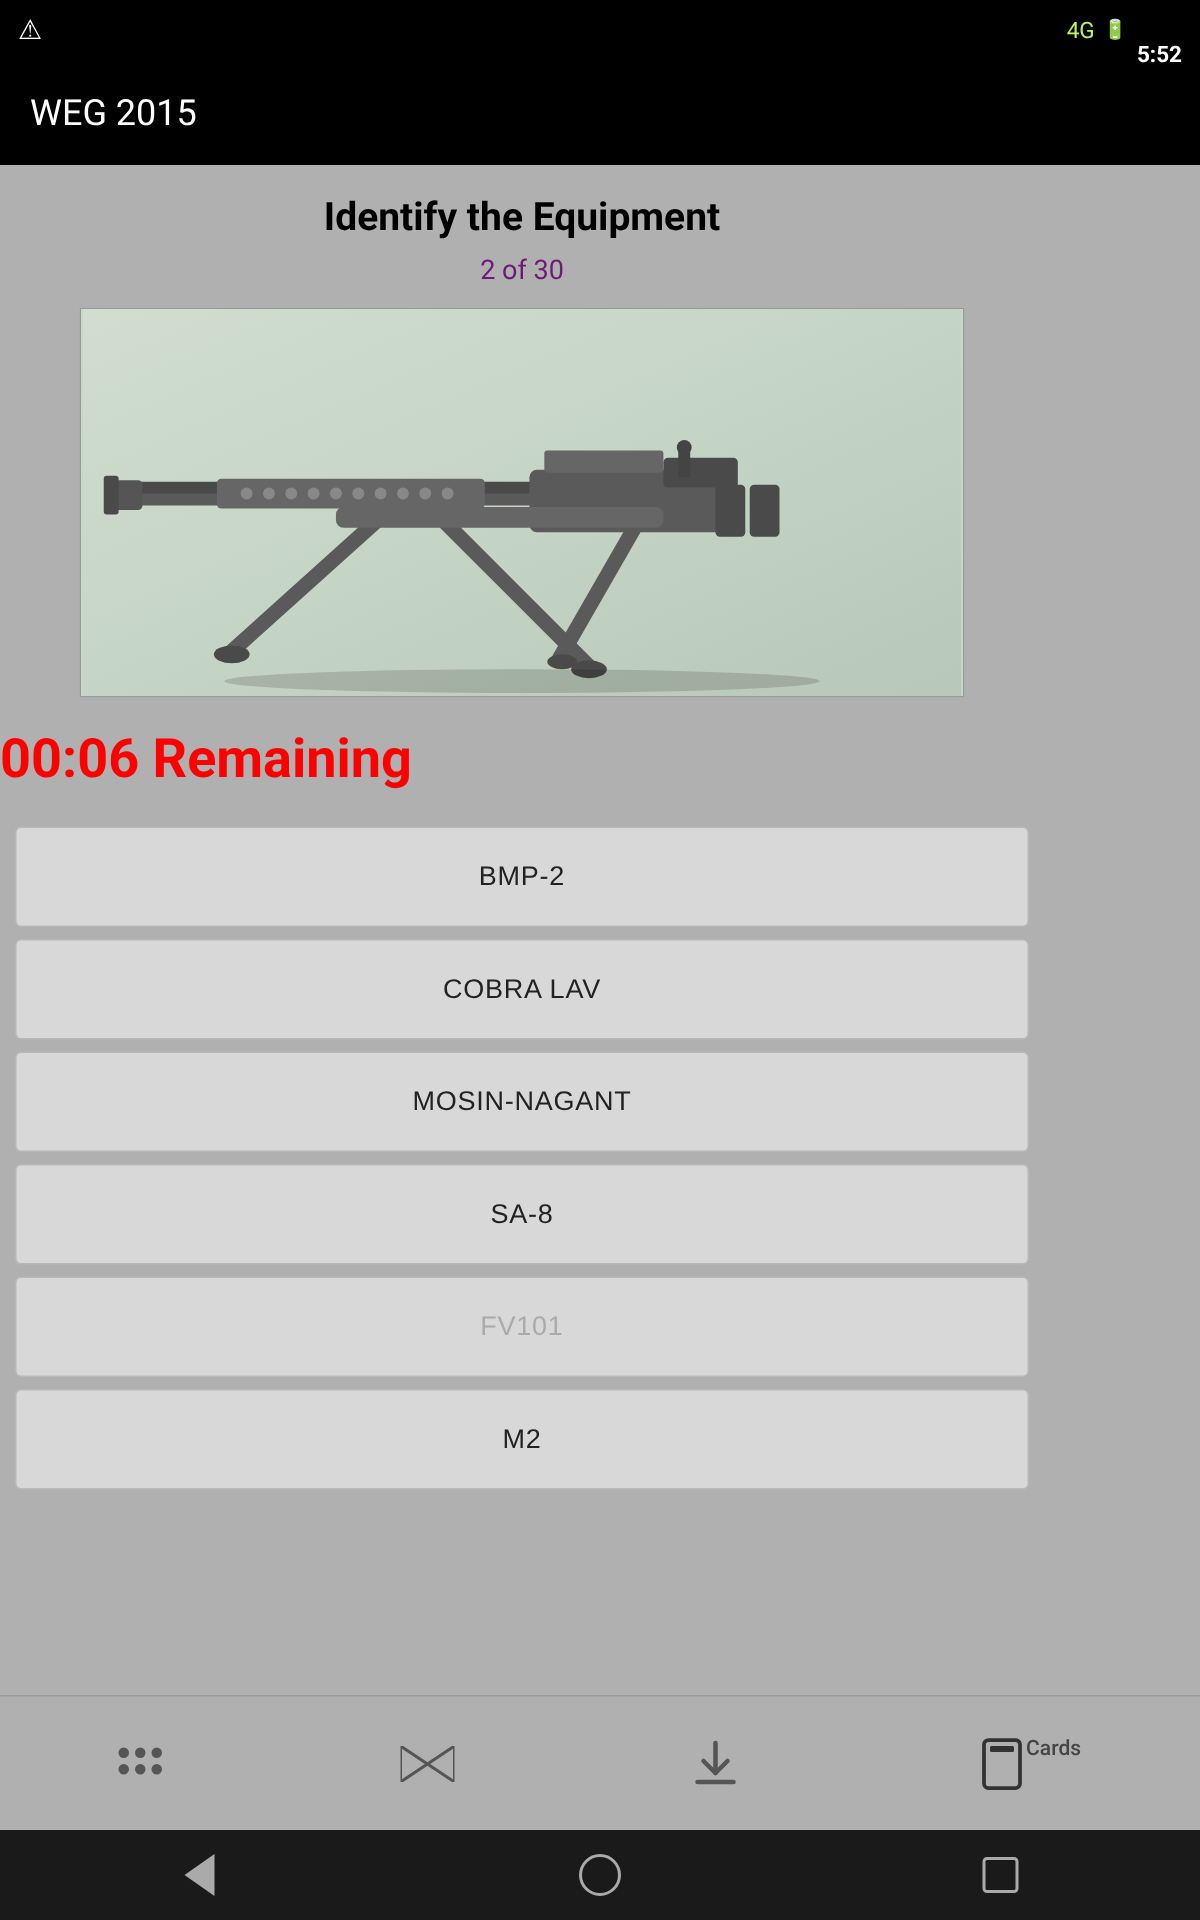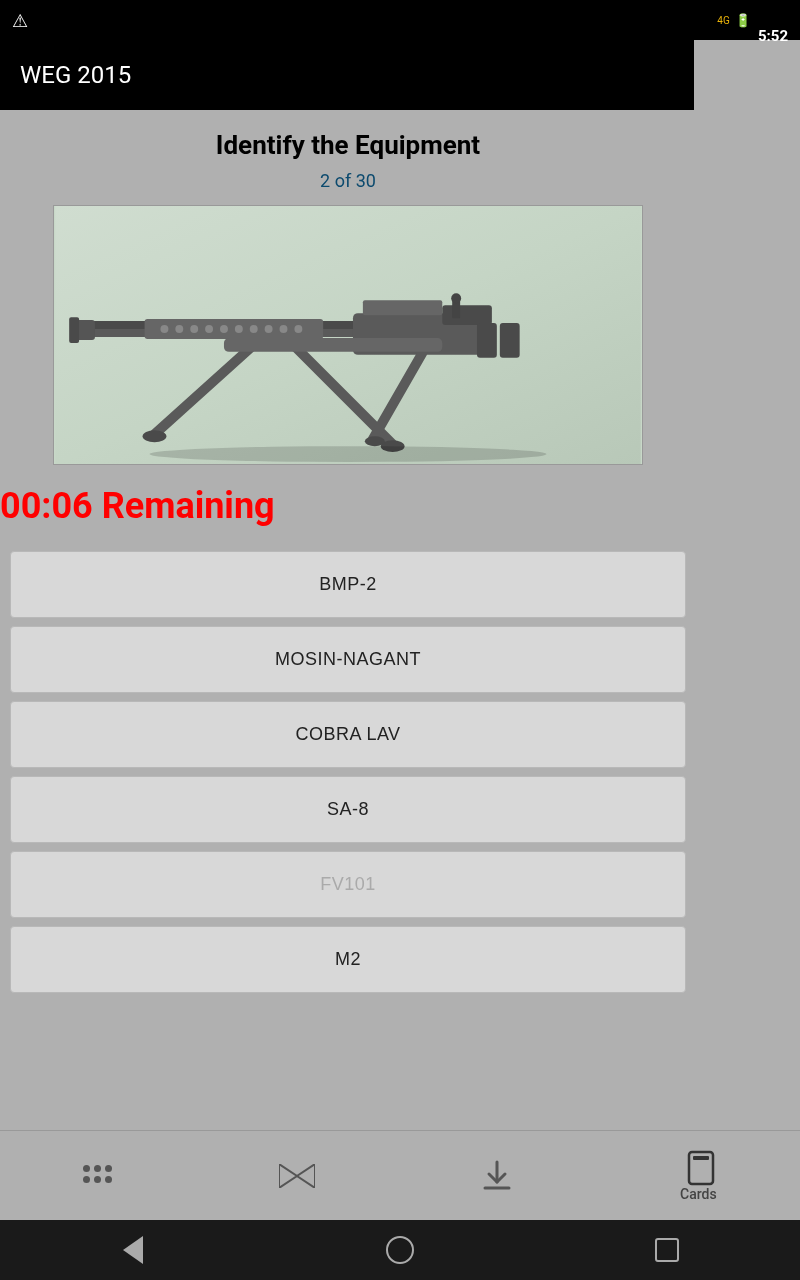--- a/index.html
+++ b/index.html
@@ -32,33 +32,33 @@
       font-size: 18px;
     }
     .status-right {
       display: flex;
       align-items: center;
       gap: 6px;
       color: #fff;
       font-size: 13px;
     }
     .signal-icon {
-      font-size: 10px;
-      color: #eab308;
+      font-size: 15px;
+      color: #bef264;
     }
     .time-text {
       font-size: 15px;
       font-weight: bold;
       color: #fff;
       margin-top: 32px;
     }
 
     
     #app-bar {
-      width: 694px;
+      width: 800px;
       height: 70px;
       background: #000;
       display: flex;
       align-items: center;
       padding: 0 20px;
     }
     .app-title {
       color: #fff;
       font-size: 24px;
       font-weight: 400;
@@ -75,21 +75,21 @@
       text-align: center;
       font-size: 26px;
       font-weight: bold;
       color: #000;
       margin-bottom: 10px;
     }
 
     .quiz-counter {
       text-align: center;
       font-size: 18px;
-      color: #0c4a6e;
+      color: #701a75;
       margin-bottom: 14px;
     }
 
     
     .equipment-image-container {
       width: 590px;
       height: 260px;
       margin: 0 auto 20px auto;
       background: #c8d8c8;
       border: 1px solid #999;
@@ -150,22 +150,22 @@
       height: 90px;
       background: #b0b0b0;
       display: flex;
       align-items: center;
       justify-content: space-around;
       border-top: 1px solid #999;
     }
 
     .nav-item {
       display: flex;
-      flex-direction: column;
-      align-items: flex-end;
+      flex-direction: row;
+      align-items: flex-start;
       cursor: pointer;
       padding: 8px 20px;
     }
 
     .nav-icon {
       font-size: 30px;
       color: #555;
       margin-bottom: 4px;
     }
 
@@ -316,22 +316,22 @@
       <rect x="14" y="112" width="10" height="26" rx="2" fill="#4a4a4a"></rect>
 
       <ellipse cx="295" cy="250" rx="200" ry="8" fill="rgba(0,0,0,0.15)"></ellipse>
     </svg>
   </div>
 
   <div class="timer-text">00:06 Remaining</div>
 
   <div class="answer-grid">
     <button class="answer-btn">BMP-2</button>
+    <button class="answer-btn">COBRA LAV</button>
     <button class="answer-btn">MOSIN-NAGANT</button>
-    <button class="answer-btn">COBRA LAV</button>
     <button class="answer-btn">SA-8</button>
     <button class="answer-btn disabled-look">FV101</button>
     <button class="answer-btn">M2</button>
   </div>
 </div>
 
 <div id="bottom-nav">
 
   <div class="nav-item">
     <div class="nav-icon dots-icon">

